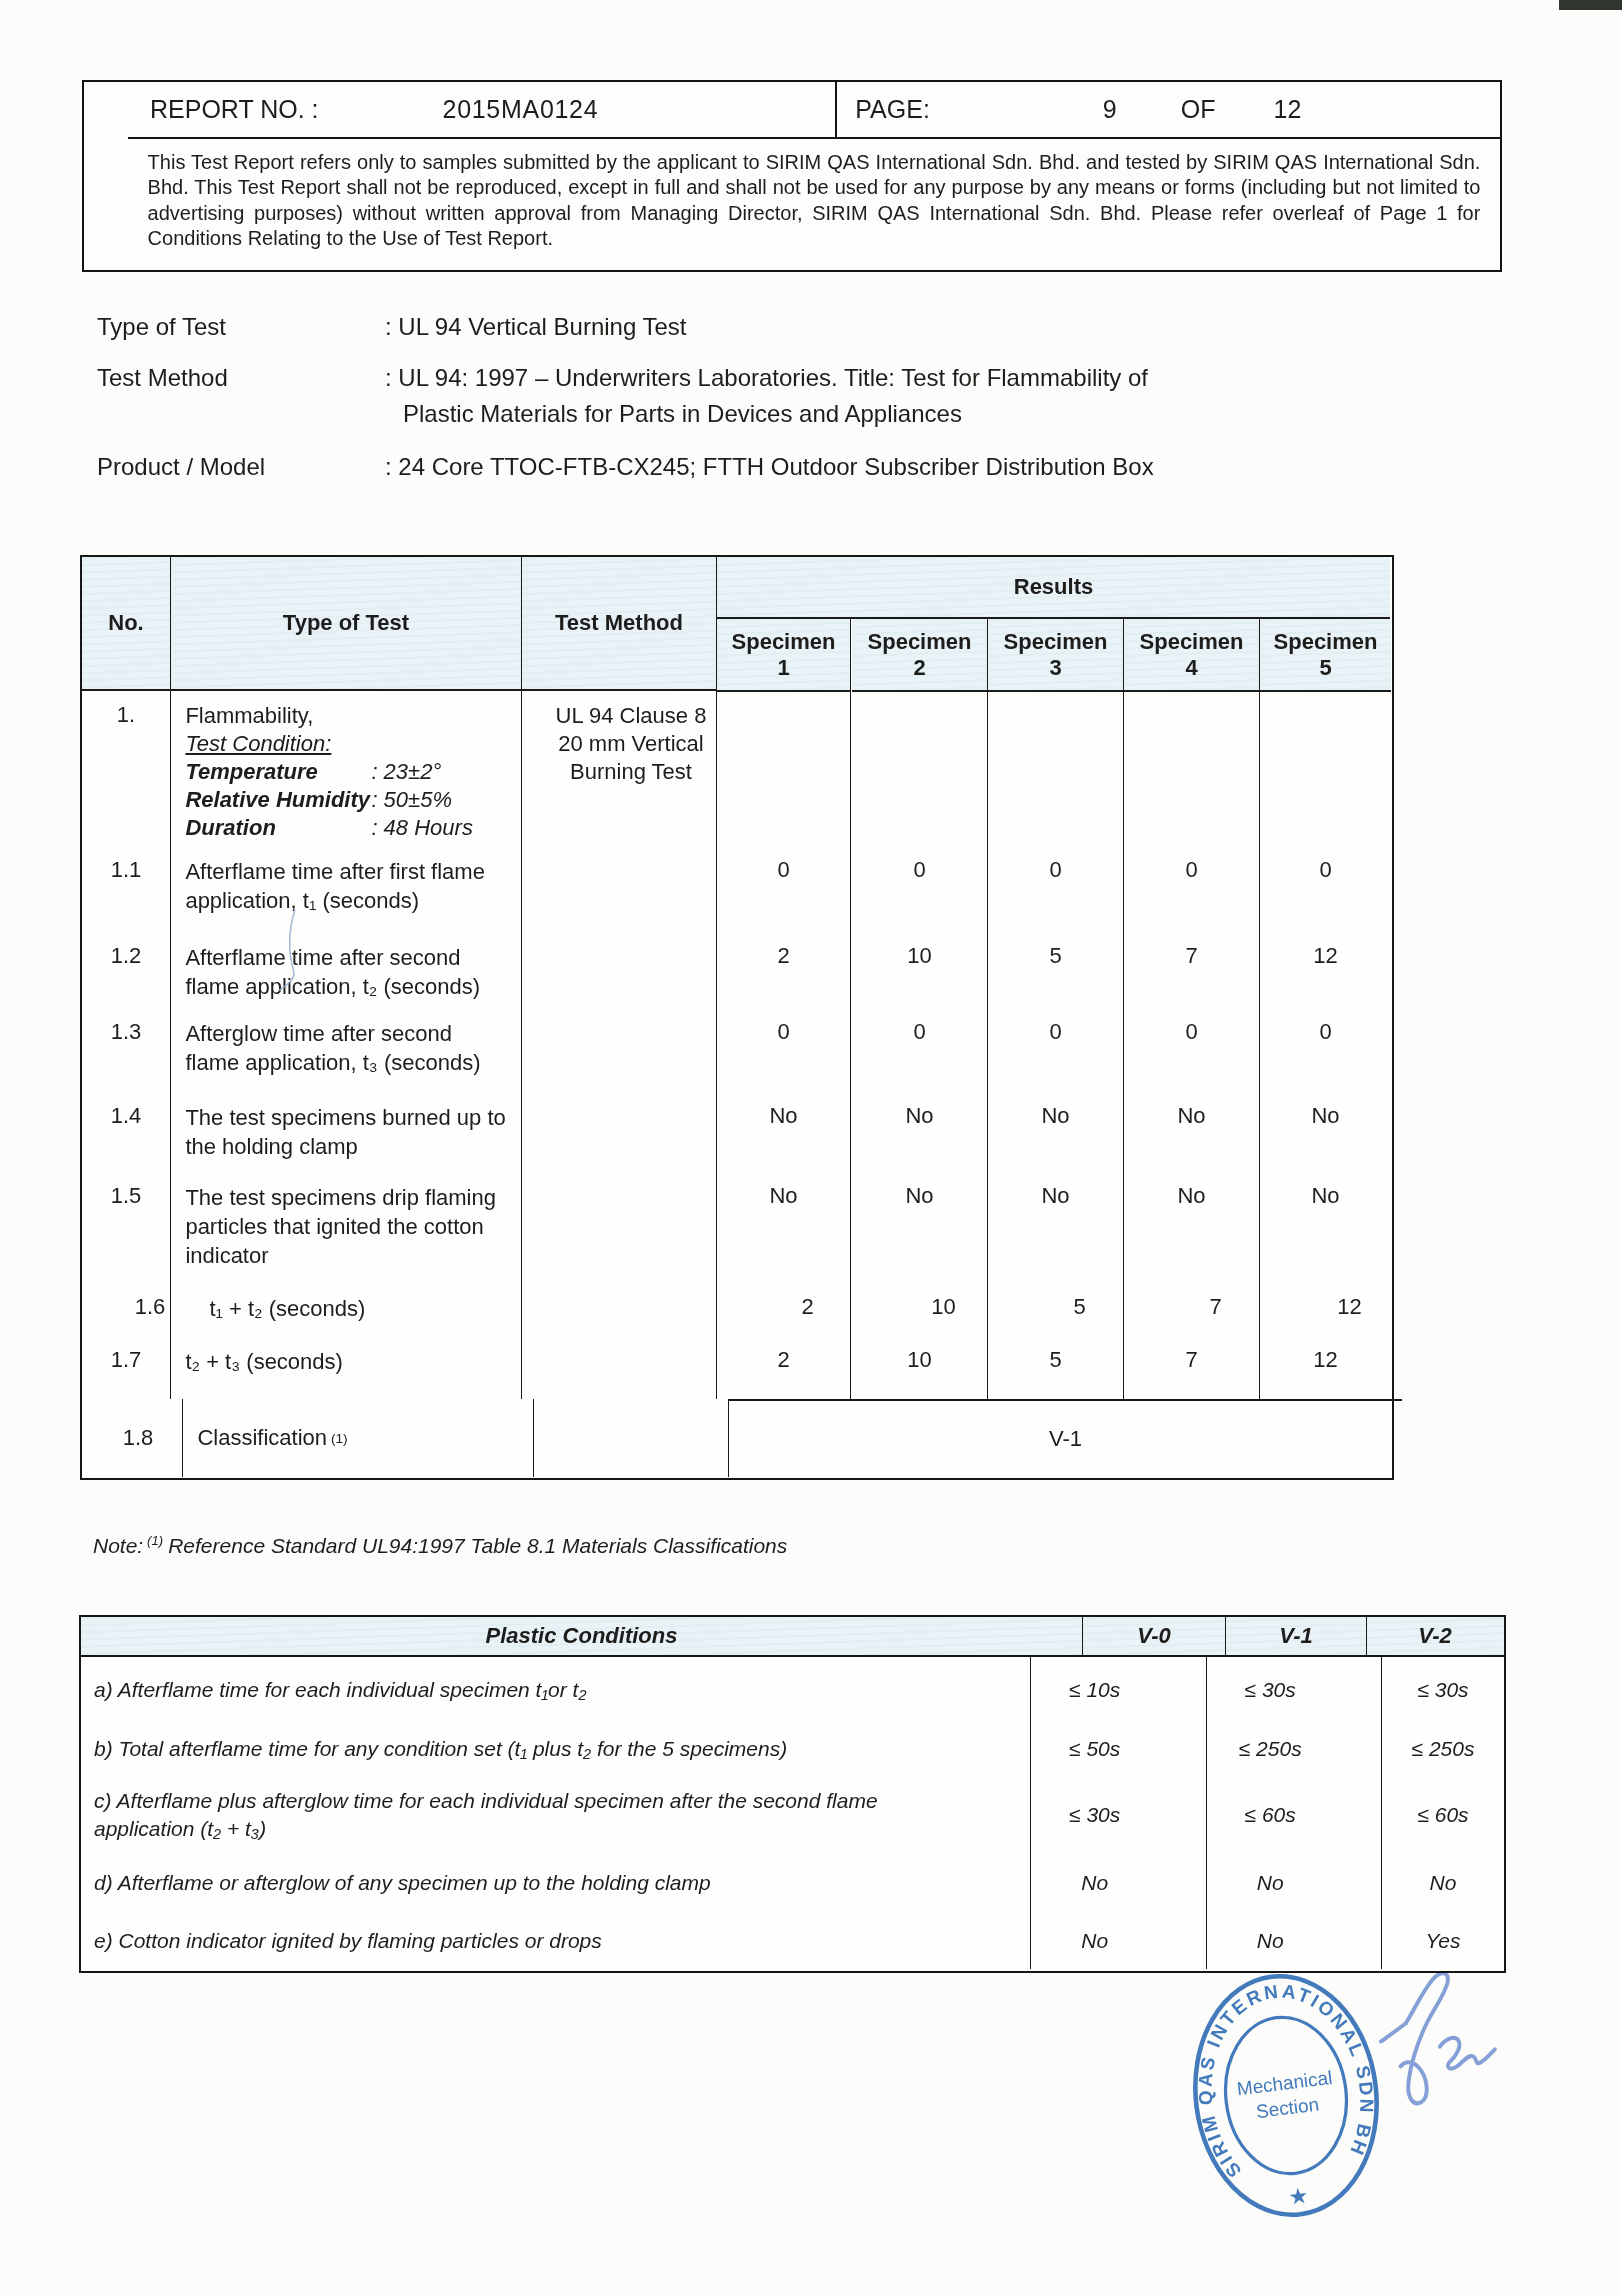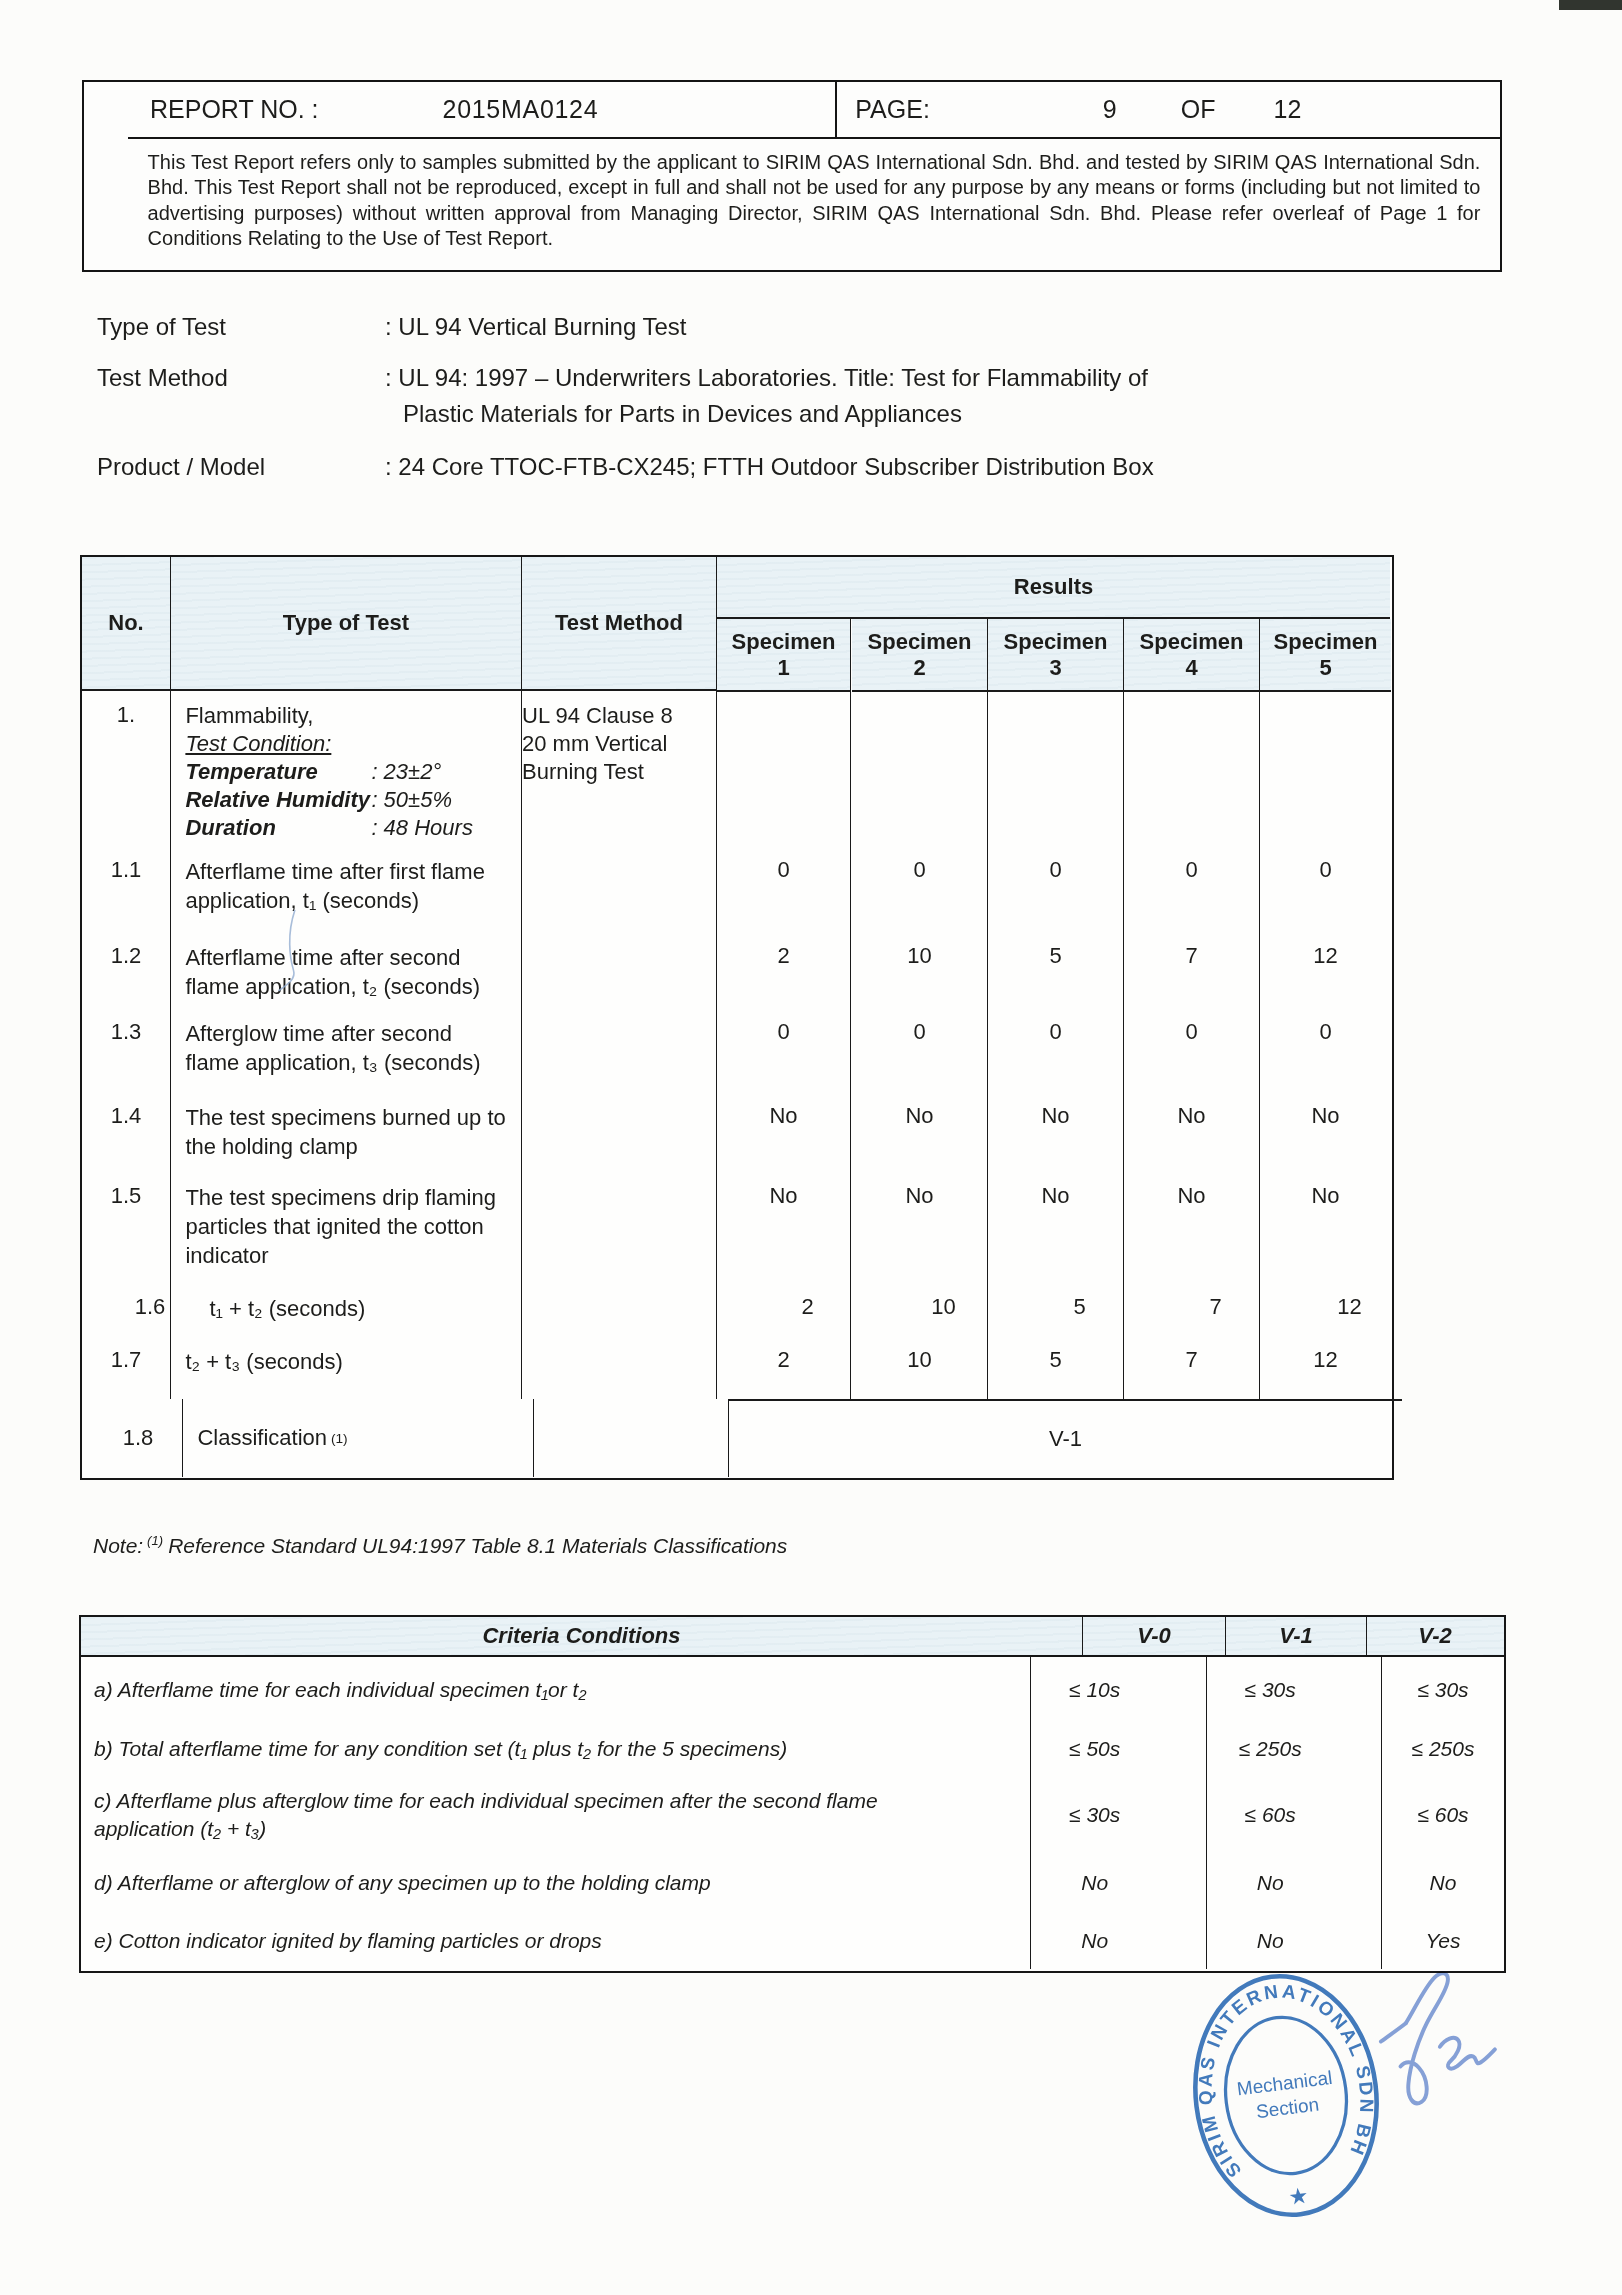--- a/index.html
+++ b/index.html
@@ -62,21 +62,21 @@
   .bc6{left:1042px;width:136px;border-right:1.3px solid #1a1a1a;}
   .bc7{left:1178px;width:131px;}
   .bitem{position:absolute;width:100%;text-align:center;font-size:22px;}
   .tblock{position:absolute;left:14.4px;width:325px;font-size:22px;line-height:29px;}
   .y0{top:11px;} .y1{top:166px;} .y2{top:252px;} .y3{top:328px;}
   .y4{top:412px;} .y5{top:492px;} .y6{top:603px;padding-left:24px;} .y7{top:656px;}
   .cond{display:flex;font-style:italic;line-height:28px;}
   .cond .ck{width:186px;flex:none;font-weight:bold;}
   .tc-head{font-style:italic;text-decoration:underline;line-height:28px;}
   .r1-title{line-height:28px;}
-  .mblock{position:absolute;left:0;width:100%;font-size:22px;line-height:28px;}
+  .mblock{position:absolute;left:12px;width:100%;text-align:center;font-size:22px;line-height:28px;}
 
   .rt-crow{position:absolute;left:12px;top:842px;width:1309px;height:78px;}
   .cr-cell{position:absolute;top:0;height:78px;box-sizing:border-box;display:flex;align-items:center;}
   .cr-no{left:0;width:89px;border-right:1.3px solid #1a1a1a;justify-content:center;font-size:22px;}
   .cr-label{left:89px;width:351px;border-right:1.3px solid #1a1a1a;padding-left:14.4px;font-size:22px;}
   .cr-method{left:440px;width:195px;border-right:1.3px solid #1a1a1a;}
   .cr-value{left:635px;width:673px;border-top:2px solid #1a1a1a;justify-content:center;font-size:22px;}
   sup.fnote{font-size:13.7px;vertical-align:9.2px;margin-left:3.9px;}
 
   
@@ -281,21 +281,21 @@
   <svg class="penmark" width="33" height="85" viewBox="0 0 50 130">
     <path d="M 30 4 C 18 40 22 75 28 95 C 32 108 20 116 6 126" fill="none" stroke="#93add1" stroke-width="2.5" stroke-linecap="round"></path>
   </svg>
 
   <div class="note">
     <span>Note:</span><sup>(1)</sup><span>Reference Standard UL94:1997 Table 8.1 Materials Classifications</span>
   </div>
 
   <div class="ct">
     <div class="ct-hdr hbg">
-      <div class="ct-hcell cth0">Criteria Conditions</div>
+      <div class="ct-hcell cth0">Plastic Conditions</div>
       <div class="ct-hcell cth1">V-0</div>
       <div class="ct-hcell cth2">V-1</div>
       <div class="ct-hcell cth3">V-2</div>
     </div>
     <div class="ct-row ra">
       <div class="ct-cell ct-c0">a) Afterflame time for each individual specimen t₁or t₂</div>
       <div class="ct-cell ct-c1">≤ 10s</div>
       <div class="ct-cell ct-c2">≤ 30s</div>
       <div class="ct-cell ct-c3">≤ 30s</div>
     </div>

